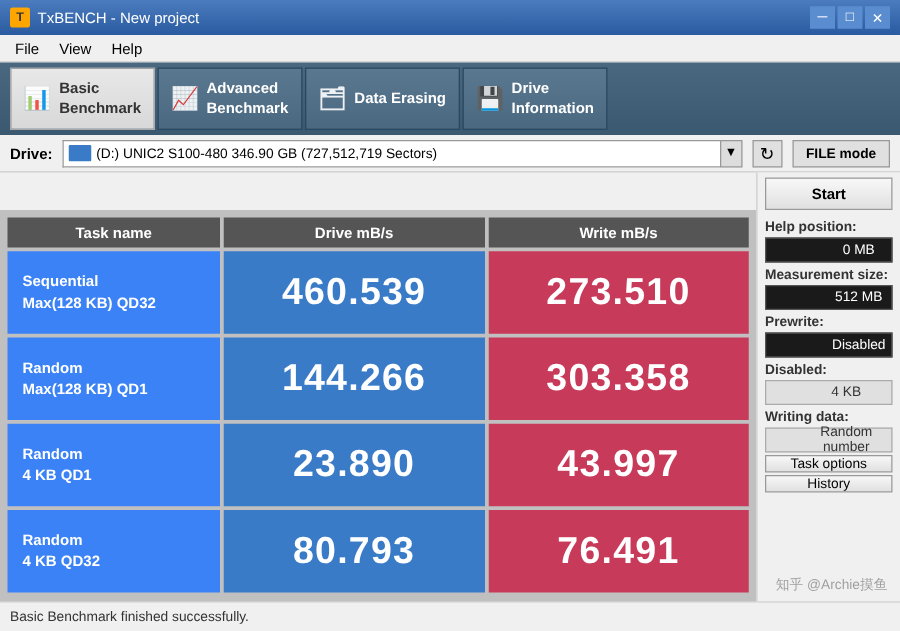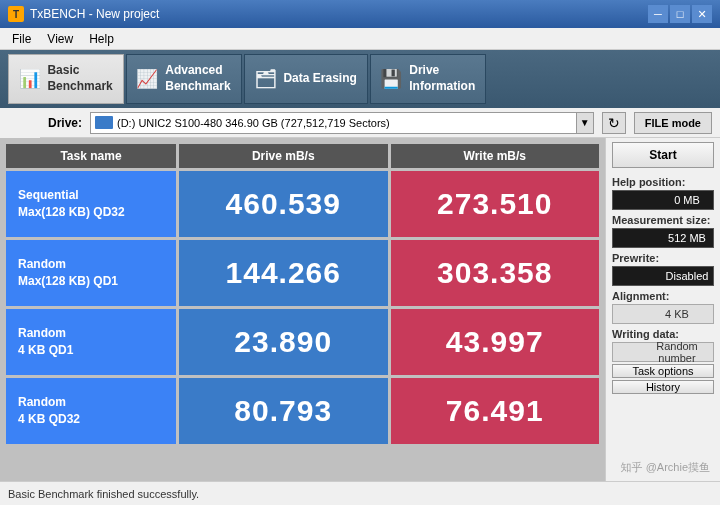--- a/index.html
+++ b/index.html
@@ -116,21 +116,20 @@
 
     
     .drive-row {
       background: #f0f0f0;
       height: 30px;
       display: flex;
       align-items: center;
       padding: 0 8px;
       gap: 8px;
       border-bottom: 1px solid #ccc;
-      margin-left: 40px;
     }
     .drive-label { font-size: 12px; font-weight: bold; }
     .drive-icon-small {
       width: 16px;
       height: 12px;
       background: #4a7cbf;
       border-radius: 1px;
       display: flex;
       align-items: center;
       justify-content: center;
@@ -184,20 +183,21 @@
       display: flex;
       gap: 0;
       height: calc(505px - 28px - 22px - 58px - 30px - 24px);
     }
 
     
     .bench-area {
       flex: 1;
       padding: 6px 6px 4px 6px;
       background: #c0c0c0;
+      margin-top: 30px;
     }
     .bench-header {
       display: grid;
       grid-template-columns: 170px 1fr 1fr;
       gap: 3px;
       margin-bottom: 3px;
     }
     .bench-header-cell {
       background: #555;
       color: white;
@@ -432,21 +432,21 @@
 
       <span class="sidebar-label">Help position:</span>
       <div class="sidebar-value">0 MB</div>
 
       <span class="sidebar-label">Measurement size:</span>
       <div class="sidebar-value">512 MB</div>
 
       <span class="sidebar-label">Prewrite:</span>
       <div class="sidebar-value">Disabled</div>
 
-      <span class="sidebar-label">Alignment:</span>
+      <span class="sidebar-label">Disabled:</span>
       <div class="sidebar-value-light">4 KB</div>
 
       <span class="sidebar-label">Writing data:</span>
       <div class="sidebar-value-light">Random number</div>
 
       <button class="sidebar-btn">Task options</button>
       <button class="sidebar-btn">History</button>
     </div>
 
   </div>

